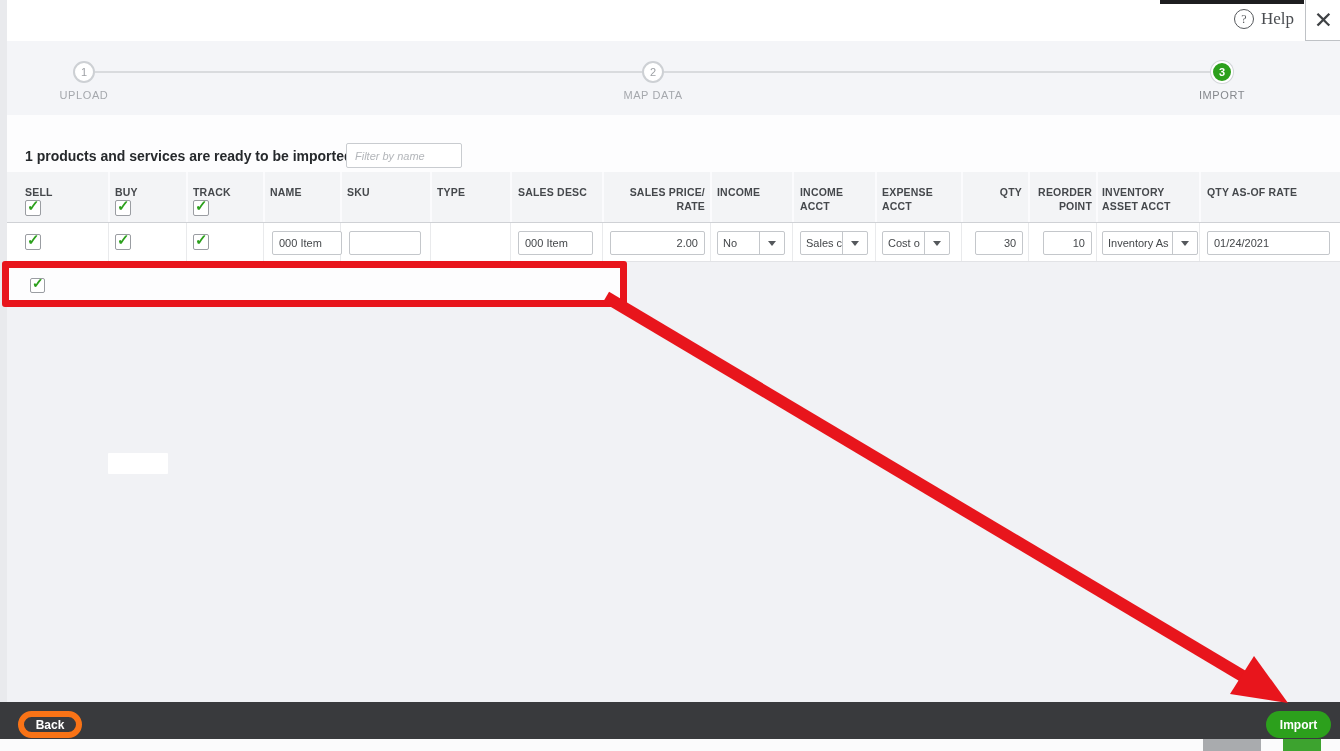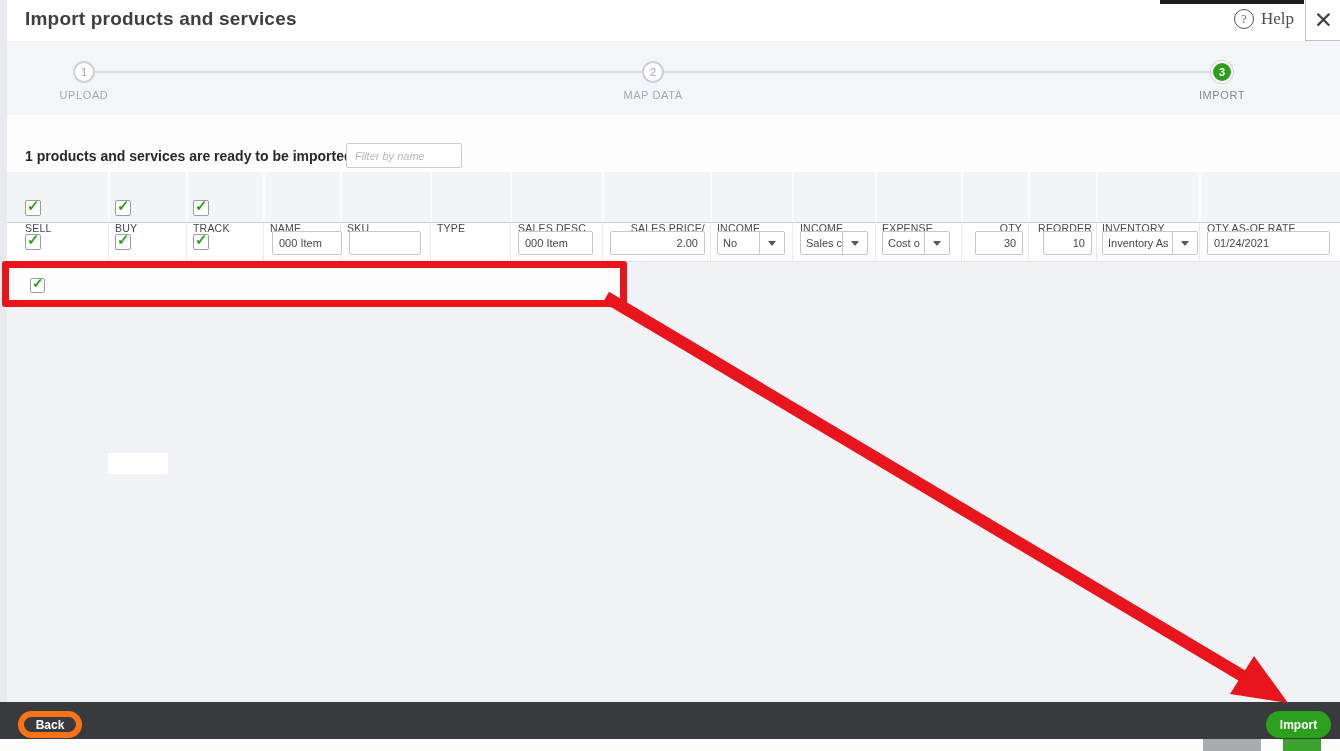--- a/index.html
+++ b/index.html
@@ -38,21 +38,21 @@
   .step-label.active{color:#85888d;}
 
   
   #ready-text{position:absolute;left:25px;top:148px;font-size:14px;font-weight:700;color:#26292c;}
   #filter-input{position:absolute;left:346px;top:143px;width:116px;height:25px;box-sizing:border-box;
                 border:1px solid #c9ccd0;border-radius:2px;background:#fff;padding:0 8px;font-size:11px;
                 font-family:"Liberation Sans",sans-serif;color:#44474a;}
   #filter-input::placeholder{font-style:italic;color:#b3b6ba;}
 
   
-  .hdr{position:absolute;top:185px;font-size:10.5px;font-weight:400;color:#45484c;letter-spacing:.2px;line-height:1.35;margin-top:36px;}
+  .hdr{position:absolute;top:185px;font-size:10.5px;font-weight:700;color:#45484c;letter-spacing:.2px;line-height:1.35;}
   .hdr.right{text-align:right;}
   .sep-h{position:absolute;top:172px;height:50px;width:2px;background:#fbfbfd;}
   .sep-r{position:absolute;top:223px;height:38px;width:1px;background:#e9eaec;}
 
   
   .checkbox{position:absolute;width:16px;height:16px;background:#fff;border:1px solid #9a9da2;border-radius:2px;box-sizing:border-box;}
   .checkbox .check{position:absolute;left:1px;top:-4px;font-size:15px;font-weight:700;color:#2ca01c;}
   .checkbox.sm{width:15px;height:15px;}
   .checkbox.sm .check{font-size:14px;top:-4px;}
 
@@ -89,21 +89,20 @@
 
 <div id="screen">
 
   <div class="band" id="titlebar"></div>
   <div class="band" id="stepper-band"></div>
   <div class="band" id="content-band"></div>
   <div class="band" id="lower-band"></div>
   <div id="left-strip"></div>
   <div id="top-dark-strip"></div>
 
-  <div id="page-title">Import products and services</div>
   <div id="help-group">
     <span class="help-q">?</span>
     <span class="help-text">Help</span>
   </div>
   <div id="close-box">
     <span>✕</span>
   </div>
 
   <div class="step-line" style="left:95px;width:547px;"></div>
   <div class="step-line" style="left:664px;width:547px;"></div>

